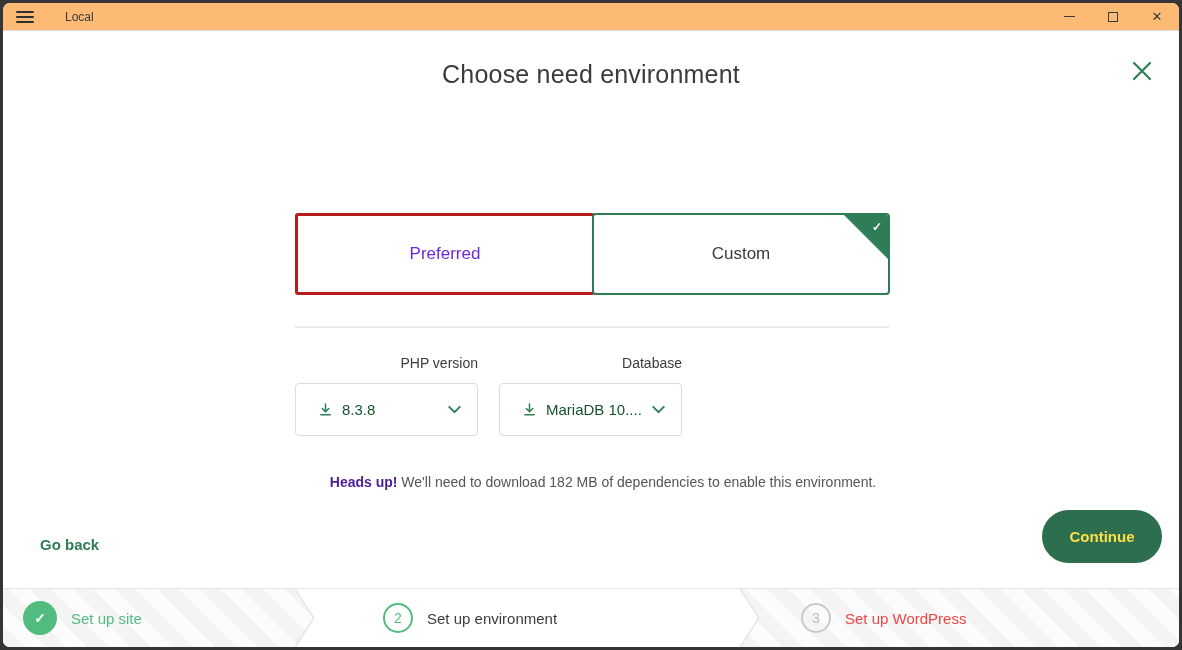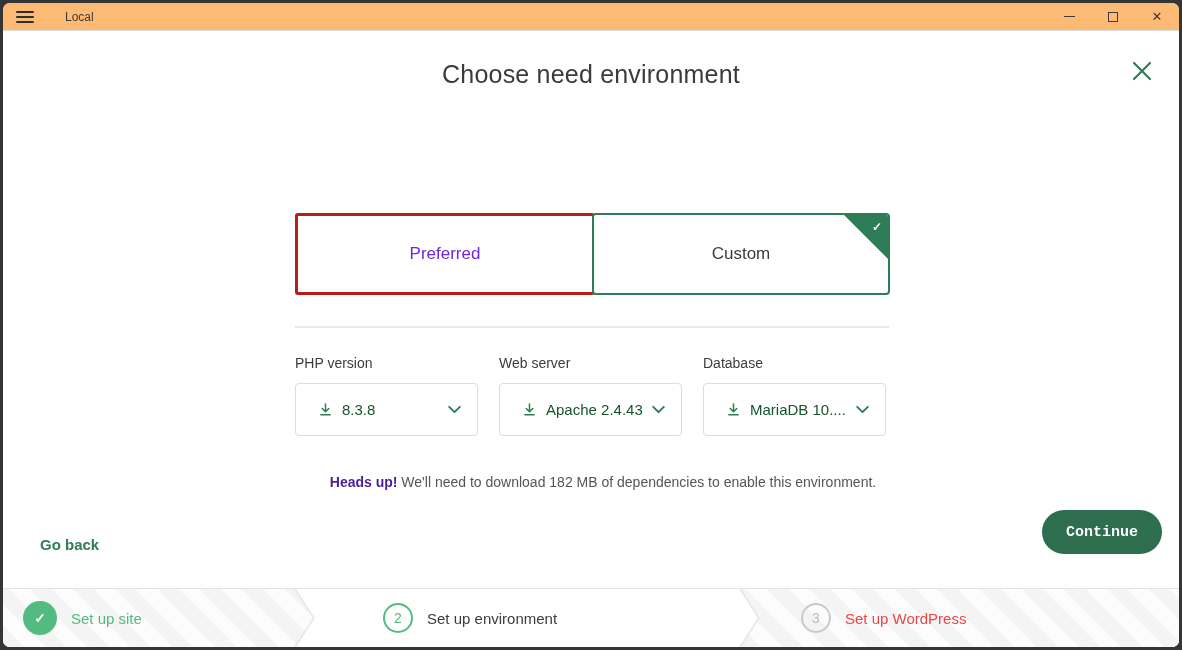--- a/index.html
+++ b/index.html
@@ -61,21 +61,21 @@
     border-top:44px solid #2e7d56; border-left:44px solid transparent;
   }
   .corner-check {
     position:absolute; top:5px; right:6px; color:#ffffff; font-size:12px; font-weight:700;
   }
 
   
   .divider { position:absolute; top:323px; left:292px; width:594px; height:2px; background:#e9e9e9; }
 
   
-  .fields { position:absolute; top:352px; left:292px; width:595px; display:flex; gap:21px; }
+  .fields { position:absolute; top:352px; left:292px; width:595px; display:flex; gap:21px;text-align:right; }
   .field { width:183px; }
   .field-label { font-size:14px; color:#3c3c3c; margin-bottom:12px; }
   .dropdown {
     height:53px; background:#fff; border:1px solid #dcdcdc; border-radius:4px;
     display:flex; align-items:center; padding:0 14px 0 22px; cursor:pointer;
   }
   .dd-download { flex:0 0 auto; margin-right:9px; display:flex; }
   .dd-value { font-size:15px; color:#14532d; white-space:nowrap; overflow:hidden; }
   .dd-chevron { margin-left:auto; display:flex; }
 
@@ -85,23 +85,23 @@
     font-size:14px; color:#555555;
   }
   .notice b { color:#4c1d95;padding-left:24px; }
 
   
   .go-back {
     position:absolute; left:37px; top:533px; font-size:15px; font-weight:700;
     color:#2e7d56; cursor:pointer;
   }
   .continue-btn {
-    position:absolute; left:1039px; top:507px; width:120px; height:44px;
+    position:absolute; left:1039px; top:507px; width:120px; height:53px;
     background:#2c6e4e; border:none; border-radius:27px;
-    color:#ffffff; font-size:15px; font-weight:700; font-family:Liberation Mono, monospace;
+    color:#fde047; font-size:15px; font-weight:700; font-family:Liberation Sans, sans-serif;
     cursor:pointer;
   }
 
   
   .stepbar {
     position:absolute; left:0; right:0; bottom:0; height:59px;
     background:#ffffff; border-top:1px solid #e4e4e4;
   }
   .stripes {
     position:absolute; top:0; bottom:0;
@@ -186,37 +186,20 @@
         </span>
         <span class="dd-value">8.3.8</span>
         <span class="dd-chevron">
           <svg width="17" height="17" viewBox="0 0 16 16" fill="none">
             <path d="M3 5.5l5 5 5-5" stroke="#2e7d56" stroke-width="1.8" stroke-linecap="round" stroke-linejoin="round"></path>
           </svg>
         </span>
       </div>
     </div>
 
-    <div class="field">
-      <div class="field-label">Web server</div>
-      <div class="dropdown">
-        <span class="dd-download">
-          <svg width="15" height="15" viewBox="0 0 16 16" fill="none">
-            <path d="M8 2v8M4.5 7L8 10.5 11.5 7" stroke="#2e7d56" stroke-width="1.6" stroke-linecap="round" stroke-linejoin="round"></path>
-            <path d="M3 13.6h10" stroke="#2e7d56" stroke-width="1.6" stroke-linecap="round"></path>
-          </svg>
-        </span>
-        <span class="dd-value">Apache 2.4.43</span>
-        <span class="dd-chevron">
-          <svg width="17" height="17" viewBox="0 0 16 16" fill="none">
-            <path d="M3 5.5l5 5 5-5" stroke="#2e7d56" stroke-width="1.8" stroke-linecap="round" stroke-linejoin="round"></path>
-          </svg>
-        </span>
-      </div>
-    </div>
 
     <div class="field">
       <div class="field-label">Database</div>
       <div class="dropdown">
         <span class="dd-download">
           <svg width="15" height="15" viewBox="0 0 16 16" fill="none">
             <path d="M8 2v8M4.5 7L8 10.5 11.5 7" stroke="#2e7d56" stroke-width="1.6" stroke-linecap="round" stroke-linejoin="round"></path>
             <path d="M3 13.6h10" stroke="#2e7d56" stroke-width="1.6" stroke-linecap="round"></path>
           </svg>
         </span>

